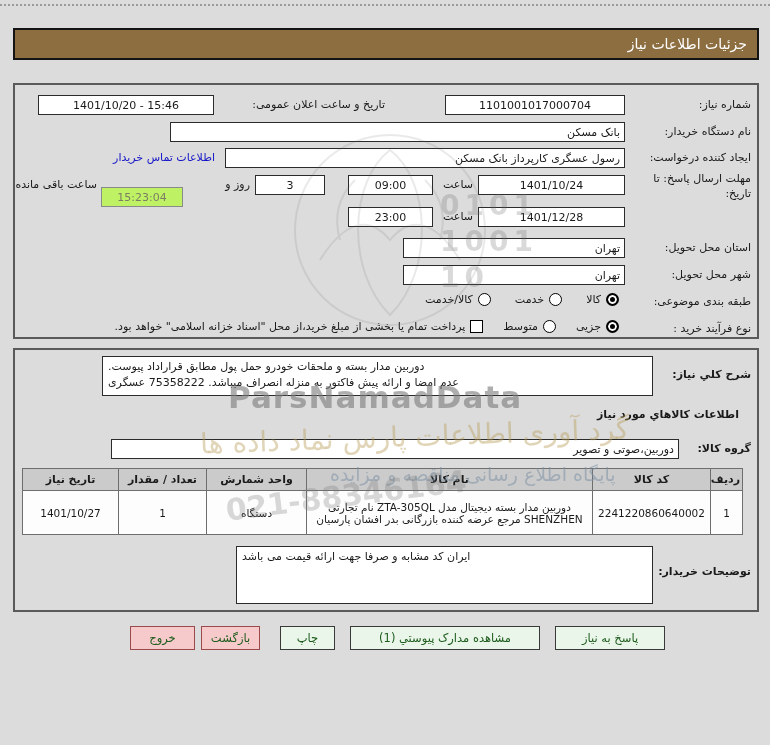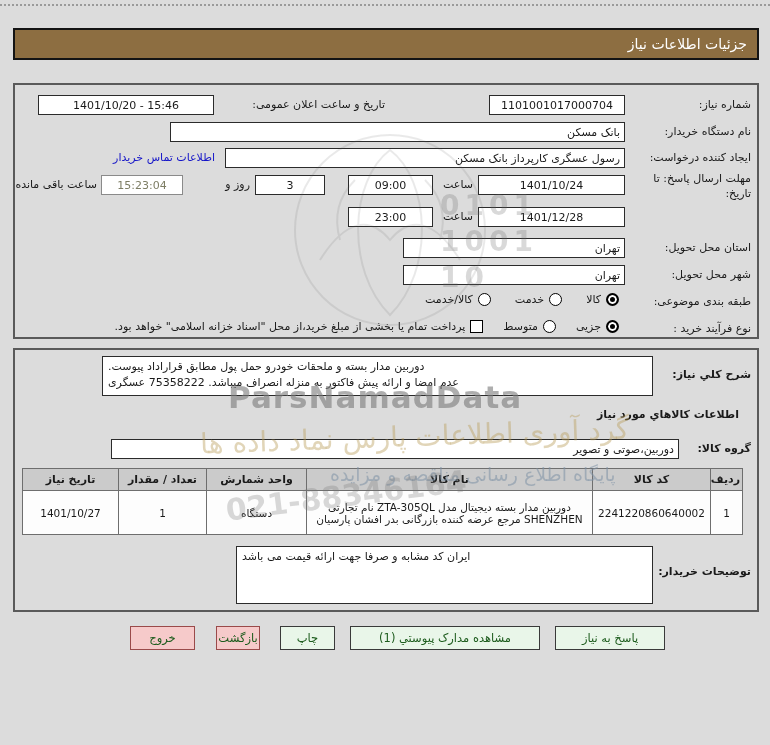--- a/index.html
+++ b/index.html
@@ -21,21 +21,21 @@
   #box1{top:83px;height:256px;}
   #box2{top:348px;height:264px;}
   .lbl{position:absolute;white-space:nowrap;color:#1a1a1a;}
   .lbl.bold{font-weight:bold;}
   .field{
     position:absolute;background:#ffffff;border:1px solid #2b2b2b;height:20px;
     box-sizing:border-box;display:flex;align-items:center;padding:0 4px;overflow:hidden;white-space:nowrap;
   }
   .field.center{justify-content:center;}
   .field.ltr{direction:ltr;}
-  .field.yellow{background:#ffffff;border-color:#8a8a8a;color:#7d7d64;justify-content:center;}
+  .field.yellow{background:#bef264;border-color:#8a8a8a;color:#7d7d64;justify-content:center;margin-top:12px;}
   .link{color:#1515c8;cursor:pointer;}
   .radio{width:11px;height:11px;border:1px solid #000;border-radius:50%;background:#fff;display:inline-block;vertical-align:middle;flex:none;}
   .radio.checked{background:#000;box-shadow:inset 0 0 0 2px #fff;border:2px solid #000;width:9px;height:9px;}
   .checkbox{width:11px;height:11px;border:1px solid #000;background:#fff;display:inline-block;vertical-align:middle;flex:none;}
   .optrow{position:absolute;display:flex;align-items:center;direction:rtl;}
   .optrow .opt{display:flex;align-items:center;gap:5px;}
   .textarea{
     position:absolute;background:#fff;border:1px solid #2b2b2b;box-sizing:border-box;
     padding:2px 5px;text-align:left;line-height:16px;overflow:hidden;
   }
@@ -64,21 +64,21 @@
 <div class="content">
   <div class="top-dotted"></div>
 
   <div class="titlebar">
     <span>جزئیات اطلاعات نیاز</span>
   </div>
 
   <div class="groupbox" id="box1">
 
     <span class="lbl" style="top:13px;right:6px;">شماره نیاز:</span>
-    <div class="field center ltr" style="top:10px;right:132px;width:136px;text-align:center;">1101001017000704</div>
+    <div class="field center ltr" style="top:10px;right:132px;width:180px;text-align:center;">1101001017000704</div>
     <span class="lbl" style="top:13px;right:372px;">تاریخ و ساعت اعلان عمومی:</span>
     <div class="field center ltr" style="top:10px;right:543px;width:176px;">1401/10/20 - 15:46</div>
 
     <span class="lbl" style="top:40px;right:6px;">نام دستگاه خریدار:</span>
     <div class="field" style="top:37px;right:132px;width:455px;">بانک مسکن</div>
 
     <span class="lbl" style="top:66px;right:6px;">ایجاد کننده درخواست:</span>
     <div class="field" style="top:63px;right:132px;width:400px;">رسول عسگری کارپرداز بانک مسکن</div>
     <span class="lbl link" style="top:66px;right:542px;">اطلاعات تماس خریدار</span>
 
@@ -179,21 +179,21 @@
 
     <span class="lbl bold" style="top:215px;right:6px;">توضیحات خریدار:</span>
     <div class="textarea" style="top:196px;right:104px;width:417px;height:58px;">
       <div>ایران کد مشابه و صرفا جهت ارائه قیمت می باشد</div>
     </div>
   </div>
 
   <div class="btn green" style="right:105px;width:110px;">پاسخ به نیاز</div>
   <div class="btn green" style="right:230px;width:190px;">مشاهده مدارک پیوستي (1)</div>
   <div class="btn green" style="right:435px;width:55px;">چاپ</div>
-  <div class="btn pink" style="right:510px;width:44px;">بازگشت</div>
+  <div class="btn pink" style="right:510px;width:59px;">بازگشت</div>
   <div class="btn pink" style="right:575px;width:65px;">خروج</div>
 </div>
 
 <svg class="wm wm-bird" width="280" height="220" viewBox="0 0 280 220">
   <g fill="none" stroke="#555" stroke-width="2">
     <circle cx="140" cy="110" r="95"></circle>
     <path d="M140 30 C 100 60, 95 150, 140 195 C 185 150, 180 60, 140 30 Z"></path>
     <path d="M70 140 C 95 100, 120 95, 140 120 C 160 95, 185 100, 210 140"></path>
     <path d="M105 60 q -25 25 -15 60 M175 60 q 25 25 15 60"></path>
   </g>

